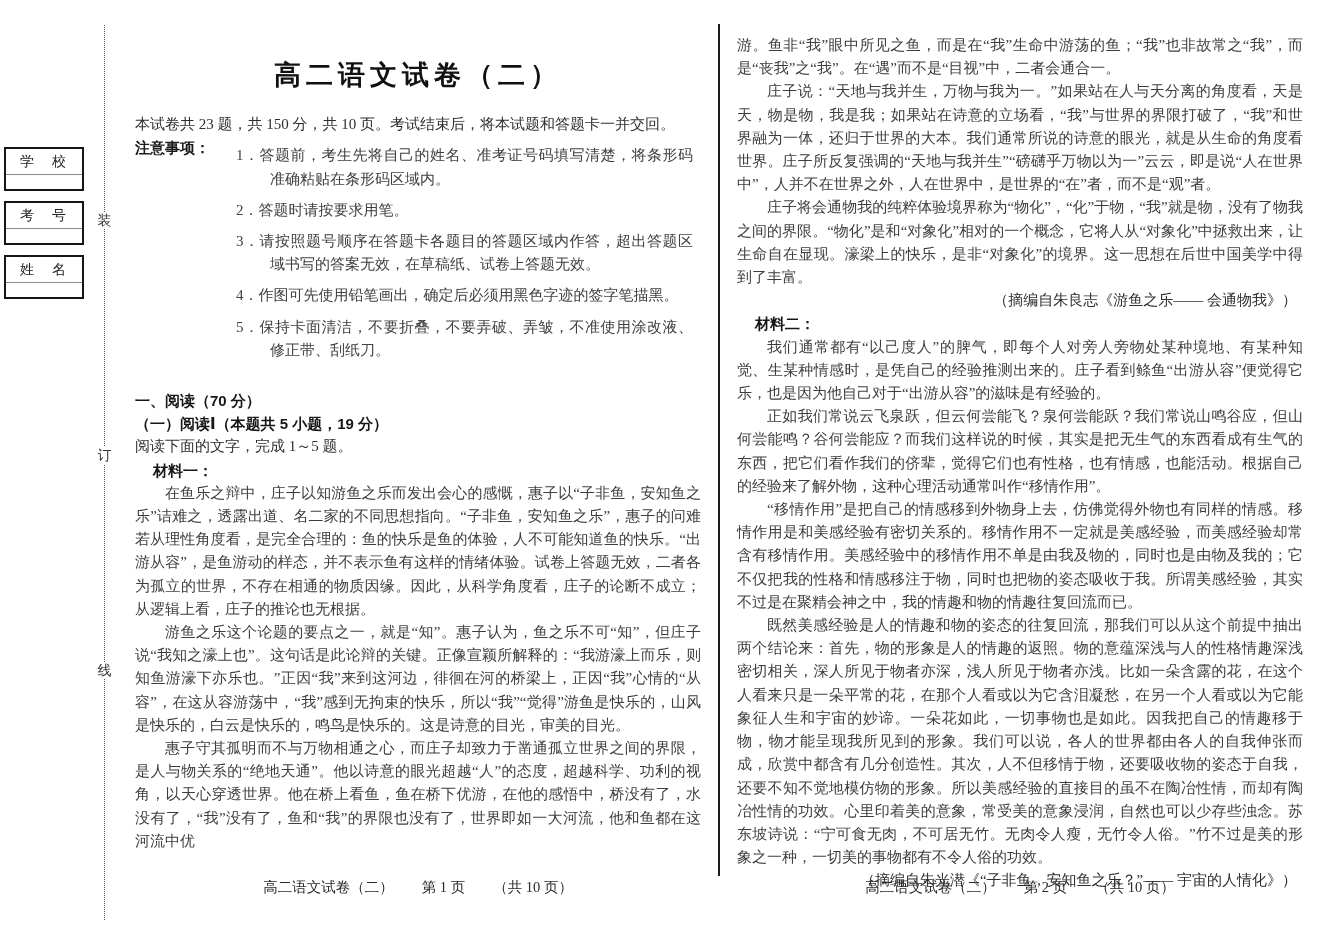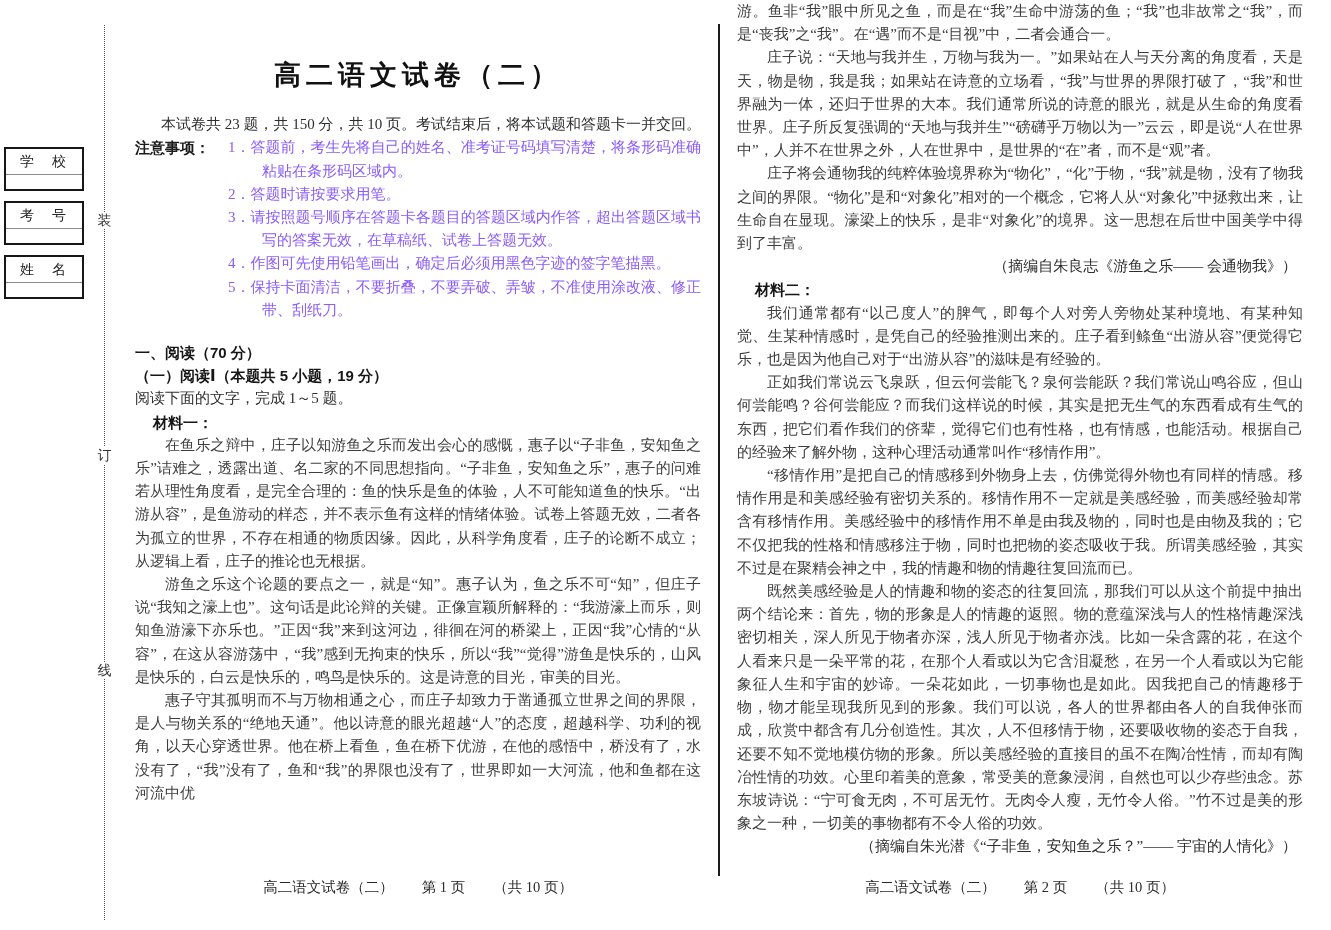--- a/index.html
+++ b/index.html
@@ -46,40 +46,40 @@
 
   
   .center-divider {
     position:absolute; left:718px; top:24px;
     width:2px; height:852px; background:#1c1c1c;
   }
 
   
   .page { position:absolute; top:0; width:566px; height:930px; font-size:15px; line-height:23.2px; }
   .page-left  { left:135px; }
-  .page-right { left:737px; box-sizing:border-box; }
+  .page-right { left:737px; padding-top:34px; box-sizing:border-box; }
 
   .title {
     margin:64px 0 0 0;
     font-family:"Liberation Sans","DejaVu Sans",sans-serif;
     font-size:27px; font-weight:bold; color:#111;
     text-align:center; letter-spacing:5px;
   }
-  .intro { margin:26px 0 0 0; color:#2e2e2e;text-align:right; }
+  .intro { margin:26px 0 0 0; color:#2e2e2e; }
 
   .notice { display:flex; margin:0;gap:18px; }
   .notice-label {
     flex:0 0 63px;
     font-family:"Liberation Sans","DejaVu Sans",sans-serif;
     font-weight:bold; color:#1c1c1c; white-space:nowrap;
   }
   .notice-items { flex:1; }
   .notice-item {
-    margin:0; padding-left:34px; text-indent:-34px;
-    text-align:justify; color:#8b5cf6;
+    margin:8px; padding-left:34px; text-indent:-34px;
+    text-align:justify; color:#404040;
   }
 
   .section-heading {
     margin:19px 0 0 0;
     font-family:"Liberation Sans","DejaVu Sans",sans-serif;
     font-size:15px; font-weight:bold; color:#161616;
   }
   .sub-heading {
     margin:0;
     font-family:"Liberation Sans","DejaVu Sans",sans-serif;

